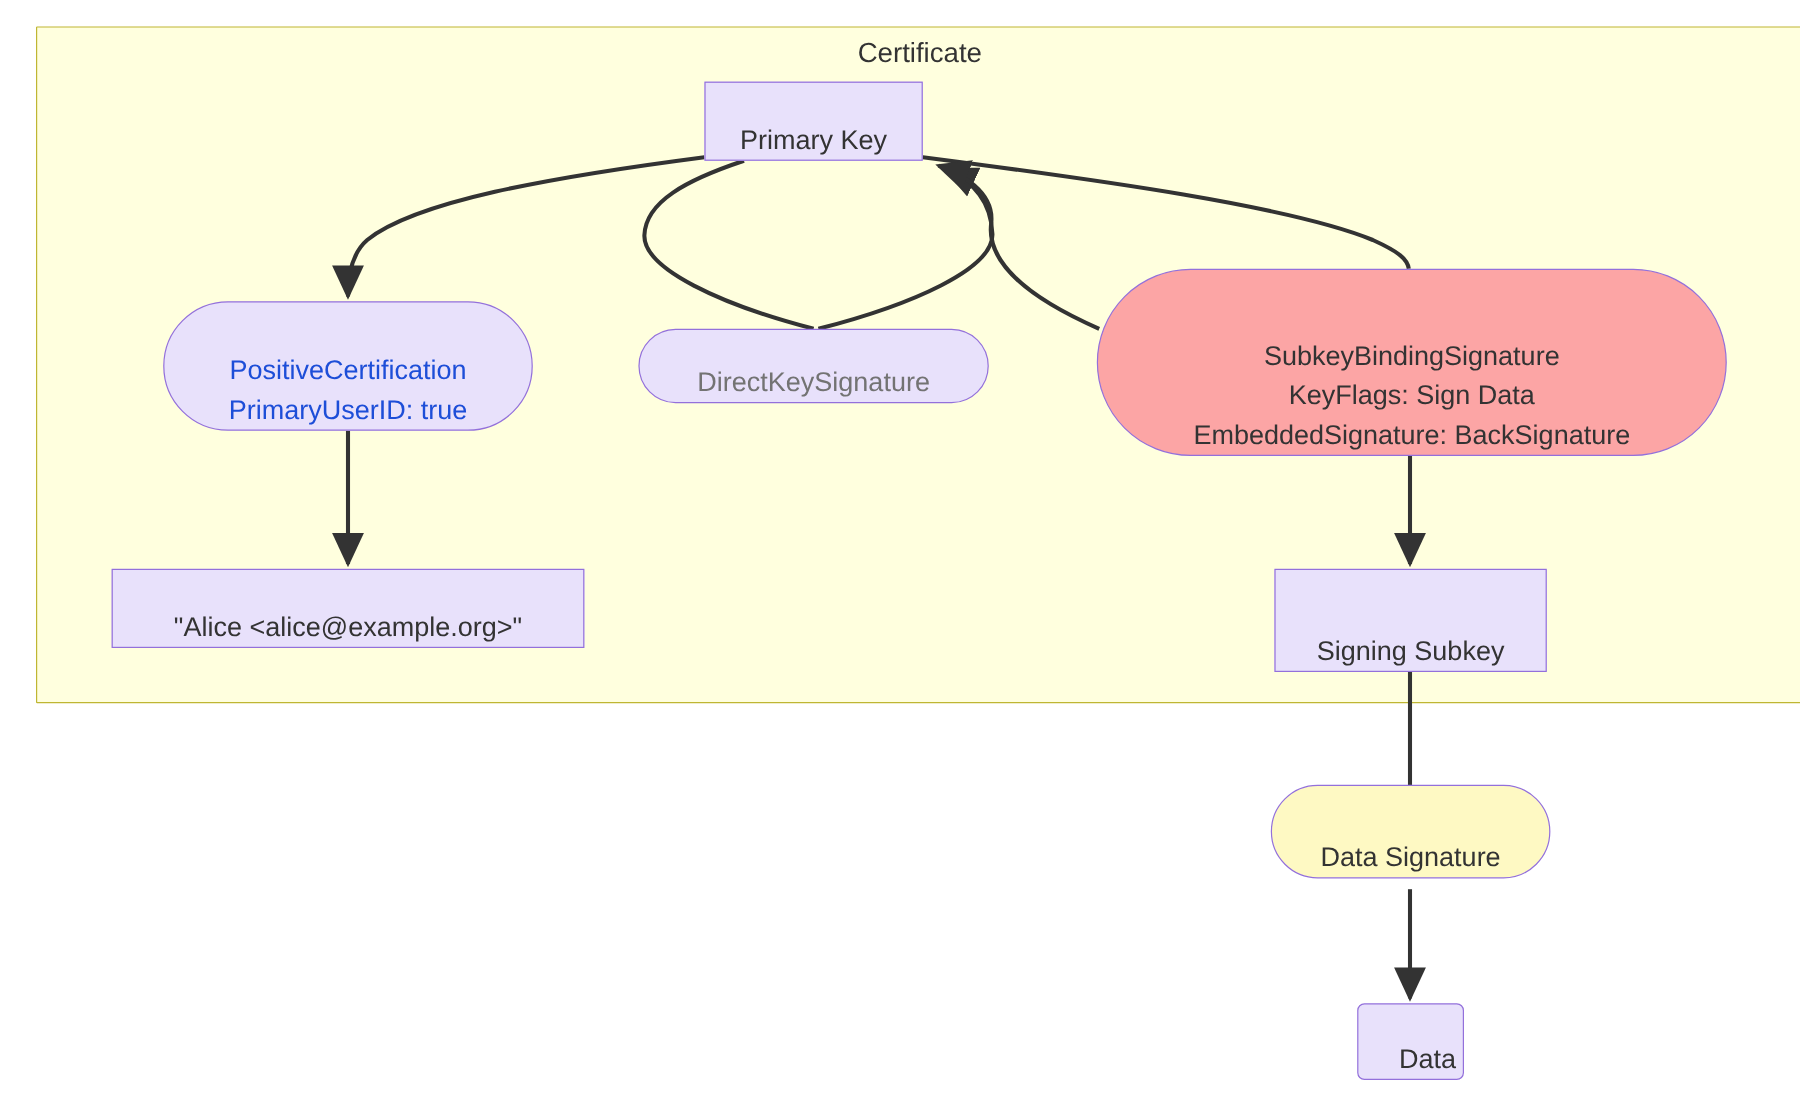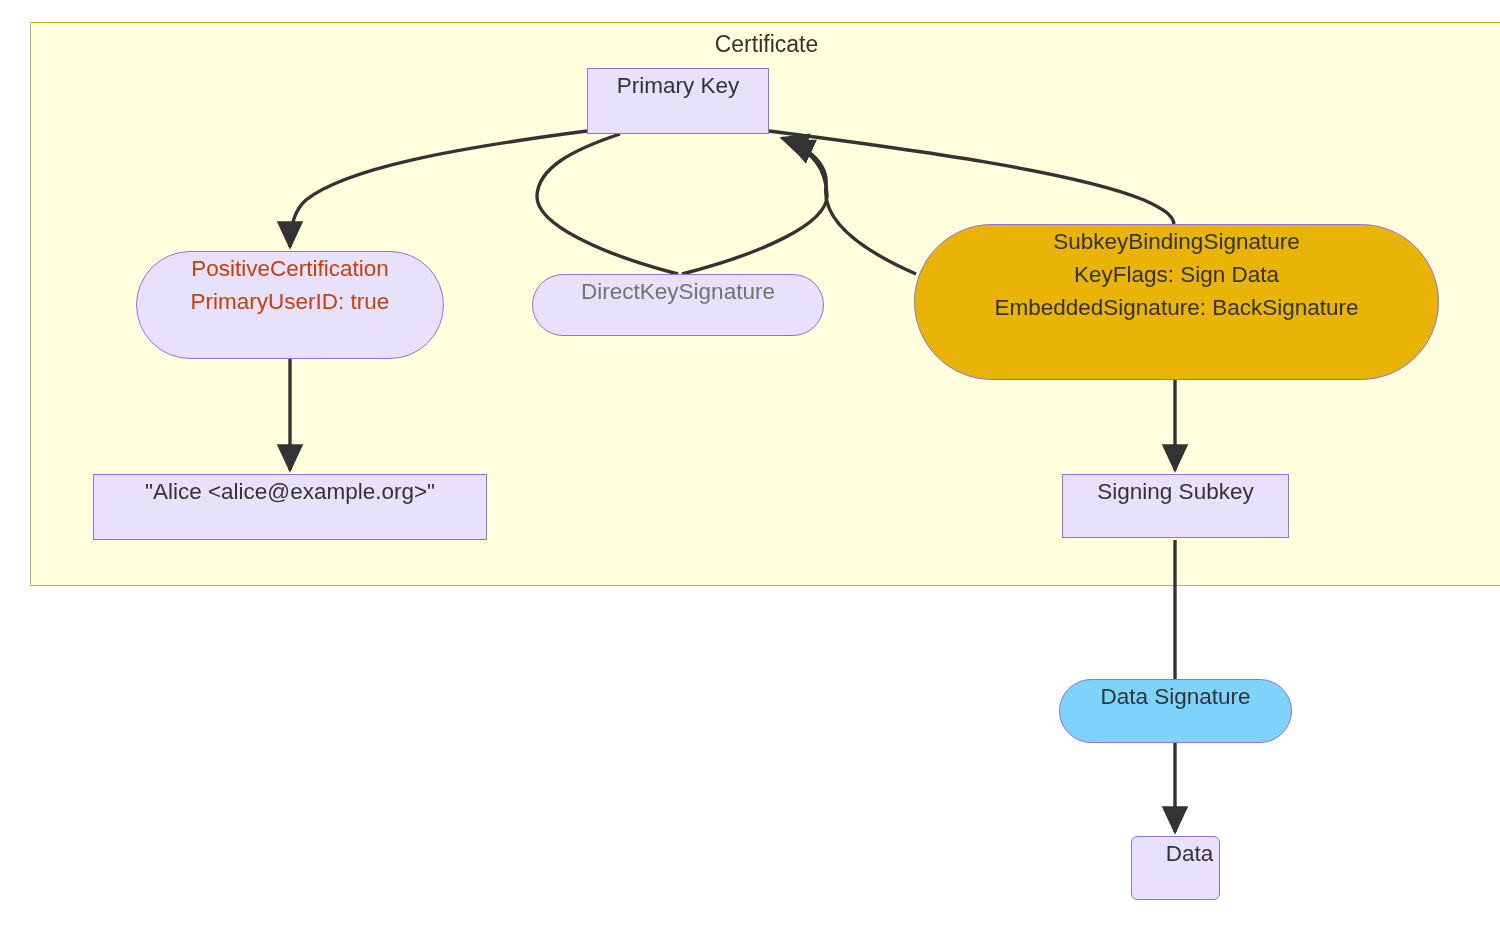--- a/index.html
+++ b/index.html
@@ -42,21 +42,21 @@
     line-height: 28px;
     white-space: nowrap;
   }
   .node {
     position: absolute;
     box-sizing: border-box;
     background: #e8e1fb;
     border: 1.7px solid #9370db;
     color: #333333;
     display: flex;
-    align-items: flex-start;
+    align-items: flex-end;
     justify-content: center;
     text-align: center;
     font-size: 22.5px;
     line-height: 33px;
     z-index: 3;
   }
   .node.rect { border-radius: 0px; }
   .node.round { border-radius: 6px; }
   .node.stadium { border-radius: 999px; }
   .node-label {
@@ -100,39 +100,39 @@
       <path d="M 1159,540 L 1159,679"></path>
 
       <path d="M 1159,741 L 1159,832" marker-end="url(#arrowhead)"></path>
     </g>
   </svg>
 
   <div id="node-layer">
       <div class="node rect" style="left: 571px; top: 68px; width: 182px; height: 66px; background: rgb(232, 225, 251); border-color: rgb(147, 112, 219); color: rgb(51, 51, 51);">
         <span class="node-label">Primary Key</span>
       </div>
-      <div class="node stadium" style="left: 120px; top: 251px; width: 308px; height: 108px; background: rgb(232, 225, 251); border-color: rgb(147, 112, 219); color: #c2410c;">
+      <div class="node stadium" style="left: 120px; top: 251px; width: 308px; height: 108px; background: rgb(232, 225, 251); border-color: rgb(147, 112, 219); color: #1d4ed8;">
         <span class="node-label">PositiveCertification
 PrimaryUserID: true</span>
       </div>
       <div class="node stadium" style="left: 516px; top: 274px; width: 292px; height: 62px; background: rgb(232, 225, 251); border-color: rgb(147, 112, 219); color: #737373;">
         <span class="node-label">DirectKeySignature</span>
       </div>
-      <div class="node stadium" style="left: 898px; top: 224px; width: 525px; height: 156px; background: #eab308; border-color: rgb(147, 112, 219); color: rgb(51, 51, 51);">
+      <div class="node stadium" style="left: 898px; top: 224px; width: 525px; height: 156px; background: #fca5a5; border-color: rgb(147, 112, 219); color: rgb(51, 51, 51);">
         <span class="node-label">SubkeyBindingSignature
 KeyFlags: Sign Data
 EmbeddedSignature: BackSignature</span>
       </div>
       <div class="node rect" style="left: 77px; top: 474px; width: 394px; height: 66px; background: rgb(232, 225, 251); border-color: rgb(147, 112, 219); color: rgb(51, 51, 51);">
         <span class="node-label">"Alice &lt;alice@example.org&gt;"</span>
       </div>
-      <div class="node rect" style="left: 1046px; top: 474px; width: 227px; height: 64px; background: rgb(232, 225, 251); border-color: rgb(147, 112, 219); color: rgb(51, 51, 51);">
+      <div class="node rect" style="left: 1046px; top: 474px; width: 227px; height: 86px; background: rgb(232, 225, 251); border-color: rgb(147, 112, 219); color: rgb(51, 51, 51);">
         <span class="node-label">Signing Subkey</span>
       </div>
-      <div class="node stadium" style="left: 1043px; top: 679px; width: 233px; height: 64px; background: #7dd3fc; border-color: rgb(147, 112, 219); color: rgb(51, 51, 51);">
+      <div class="node stadium" style="left: 1043px; top: 654px; width: 233px; height: 78px; background: #fef9c3; border-color: rgb(147, 112, 219); color: rgb(51, 51, 51);">
         <span class="node-label">Data Signature</span>
       </div>
       <div class="node round" style="left: 1115px; top: 836px; width: 89px; height: 64px; background: rgb(232, 225, 251); border-color: rgb(147, 112, 219); color: rgb(51, 51, 51); padding-left: 28px;">
         <span class="node-label">Data</span>
       </div>
     </div>
 
 </div>
 
 </body></html>

